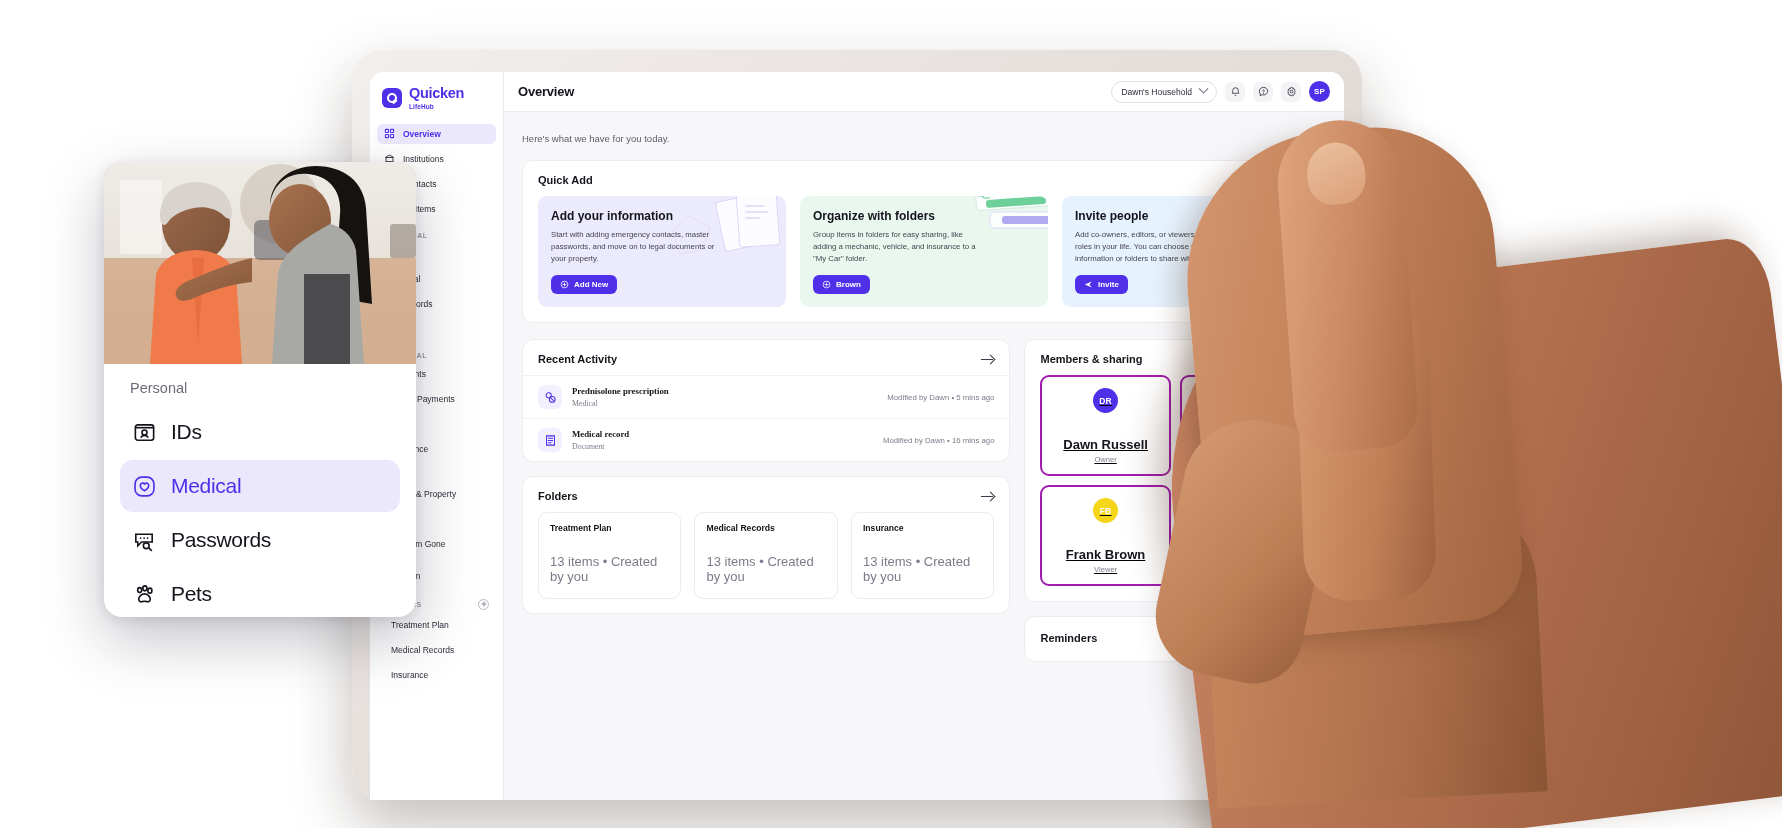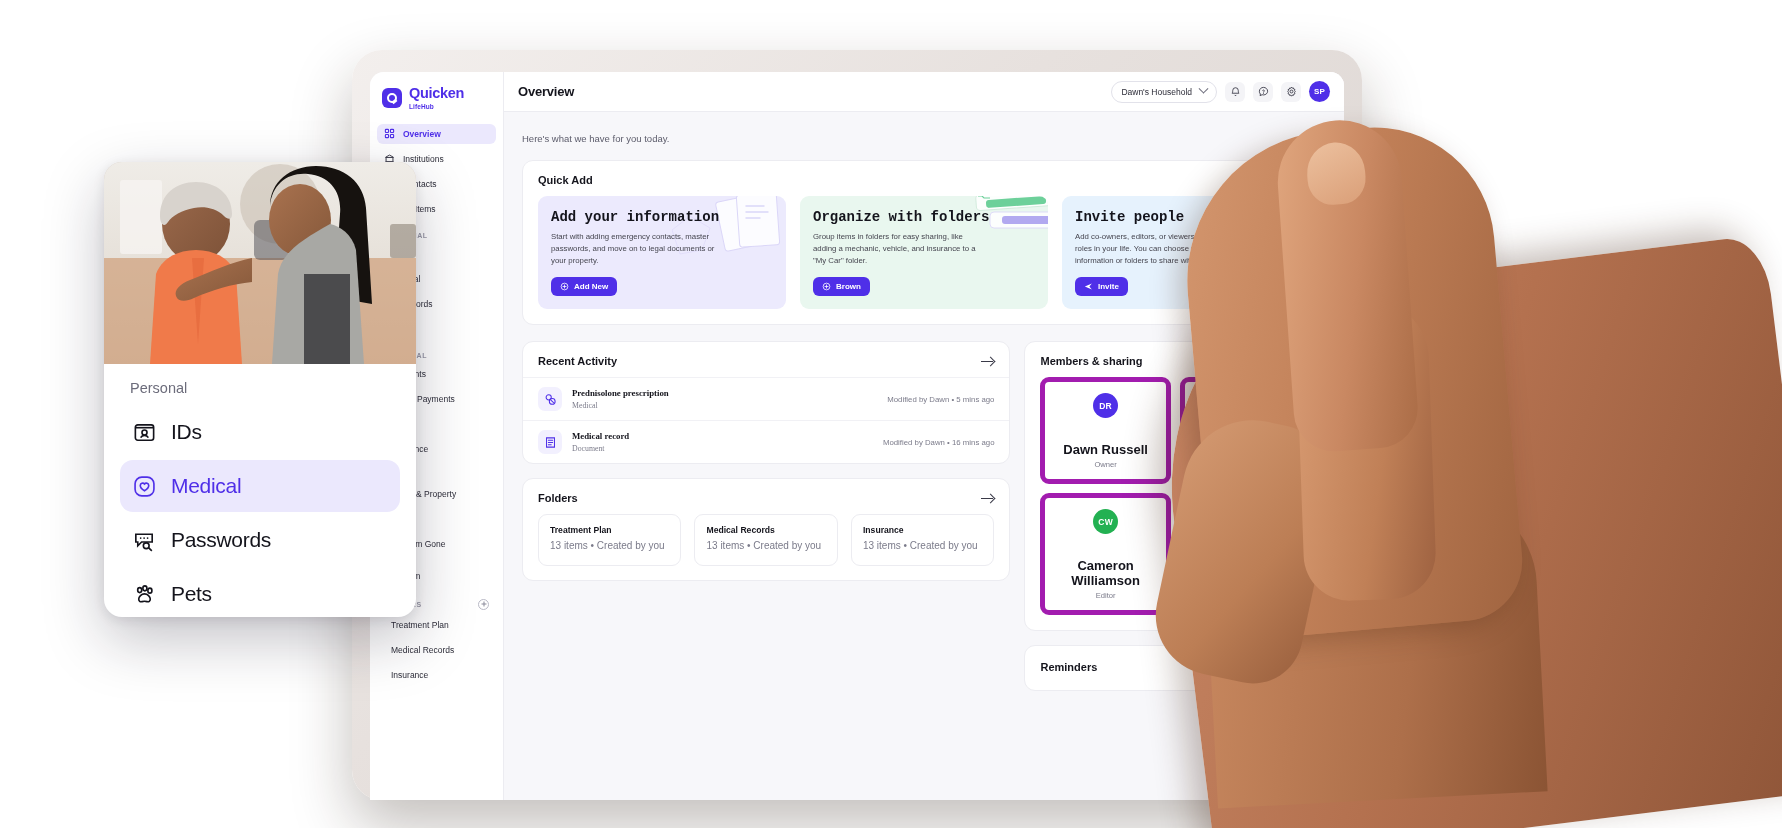--- a/index.html
+++ b/index.html
@@ -121,21 +121,21 @@
              transform: rotate(45deg); margin-top:3px; }
 
   
   #quickadd { margin-top: 16px; }
   .qa-row { display: flex; gap: 14px; padding: 0 15px 15px 15px; }
   .qa-card { flex: 1; border-radius: 9px; padding: 13px 13px 13px 13px; position: relative; overflow: hidden; min-width:0; }
   .qa-1 { background: #eceafd; }
   .qa-2 { background: #e9f7ef; }
   .qa-3 { background: #e6f2fd; }
   .qa-art { position: absolute; right: -6px; top: -6px; width: 120px; height: 72px; opacity: .85; }
-  .qa-title { font-size: 14px; font-weight: 700; color: #14141c; position: relative; font-family: Liberation Mono, monospace; }
+  .qa-title { font-size: 12px; font-weight: 700; color: #14141c; position: relative; }
   .qa-desc { font-size: 7.8px; line-height: 1.55; color: #45454f; margin-top: 6px; position: relative; max-width: 175px; }
   .qa-btn {
     display: inline-flex; align-items: center; gap: 5px; margin-top: 10px;
     background: #4f2fe8; color: #fff; border-radius: 6px; padding: 5px 9px;
     font-size: 8px; font-weight: 700; position: relative;
   }
   .qa-btn svg { width: 9px; height: 9px; display: block; }
 
   
   .bottom-row { display: flex; gap: 14px; margin-top: 16px; align-items: flex-start; }
@@ -153,26 +153,26 @@
   .act-name { font-size: 8.8px; font-weight: 700; color: #14141c; }
   .act-cat { font-size: 7.8px; color: #7b7b8a; margin-top: 3px; }
   .act-meta { font-size: 7.8px; color: #7b7b8a; white-space: nowrap; }
 
   .folders-row { display: flex; gap: 13px; padding: 0 15px 14px 15px; }
   .folder-card {
     flex: 1; min-width: 0; border: 1px solid #ececf1; border-radius: 9px;
     padding: 10px 11px 14px 11px; background: #fff; position: relative; overflow: hidden;
   }
   .folder-name { font-size: 8.6px; font-weight: 700; color: #14141c; }
-  .folder-meta { font-size: 10px; color: #7b7b8a; margin-top: 5px; }
+  .folder-meta { font-size: 13px; color: #7b7b8a; margin-top: 21px; }
 
   .members-grid { display: flex; flex-wrap: wrap; gap: 9px; padding: 0 15px 15px 15px; }
   .member-card {
-    width: calc(50% - 4.5px); border: 5px solid #a21caf; border-radius: 9px;
-    padding: 11px 6px 10px 6px; text-align: center; background: #fff;
+    width: calc(50% - 4.5px); border: 2px solid #a21caf; border-radius: 9px;
+    padding: 11px 6px 10px 6px; text-align: center; background: #fff; text-decoration: underline;
   }
   .member-av {
     width: 25px; height: 25px; border-radius: 50%; margin: 0 auto;
     display: flex; align-items: center; justify-content: center;
     font-size: 8.5px; font-weight: 700; color: #fff; letter-spacing: .2px;
   }
   .member-name { font-size: 13px; font-weight: 700; color: #14141c; margin-top: 24px; }
   .member-role { font-size: 7.6px; color: #7b7b8a; margin-top: 3px; }
 
   .rem-head { display: flex; align-items: center; justify-content: space-between; padding: 13px 15px 16px 15px; }
@@ -528,25 +528,20 @@
                 <div class="members-grid">
                   <div class="member-card">
                     <div class="member-av" style="background:#4f2fe8">DR</div>
                     <div class="member-name">Dawn Russell</div>
                     <div class="member-role">Owner</div>
                   </div>
                   <div class="member-card">
                     <div class="member-av" style="background:#f04b32">JW</div>
                     <div class="member-name">Jenny Wilson</div>
                     <div class="member-role">Co-Owner</div>
-                  </div>
-                  <div class="member-card">
-                    <div class="member-av" style="background:#23b152">CW</div>
-                    <div class="member-name">Cameron Williamson</div>
-                    <div class="member-role">Editor</div>
                   </div>
                   <div class="member-card">
                     <div class="member-av" style="background:#f5d518">FB</div>
                     <div class="member-name">Frank Brown</div>
                     <div class="member-role">Viewer</div>
                   </div>
                 </div>
               </div>
 
               <div class="card" style="margin-top:14px">

